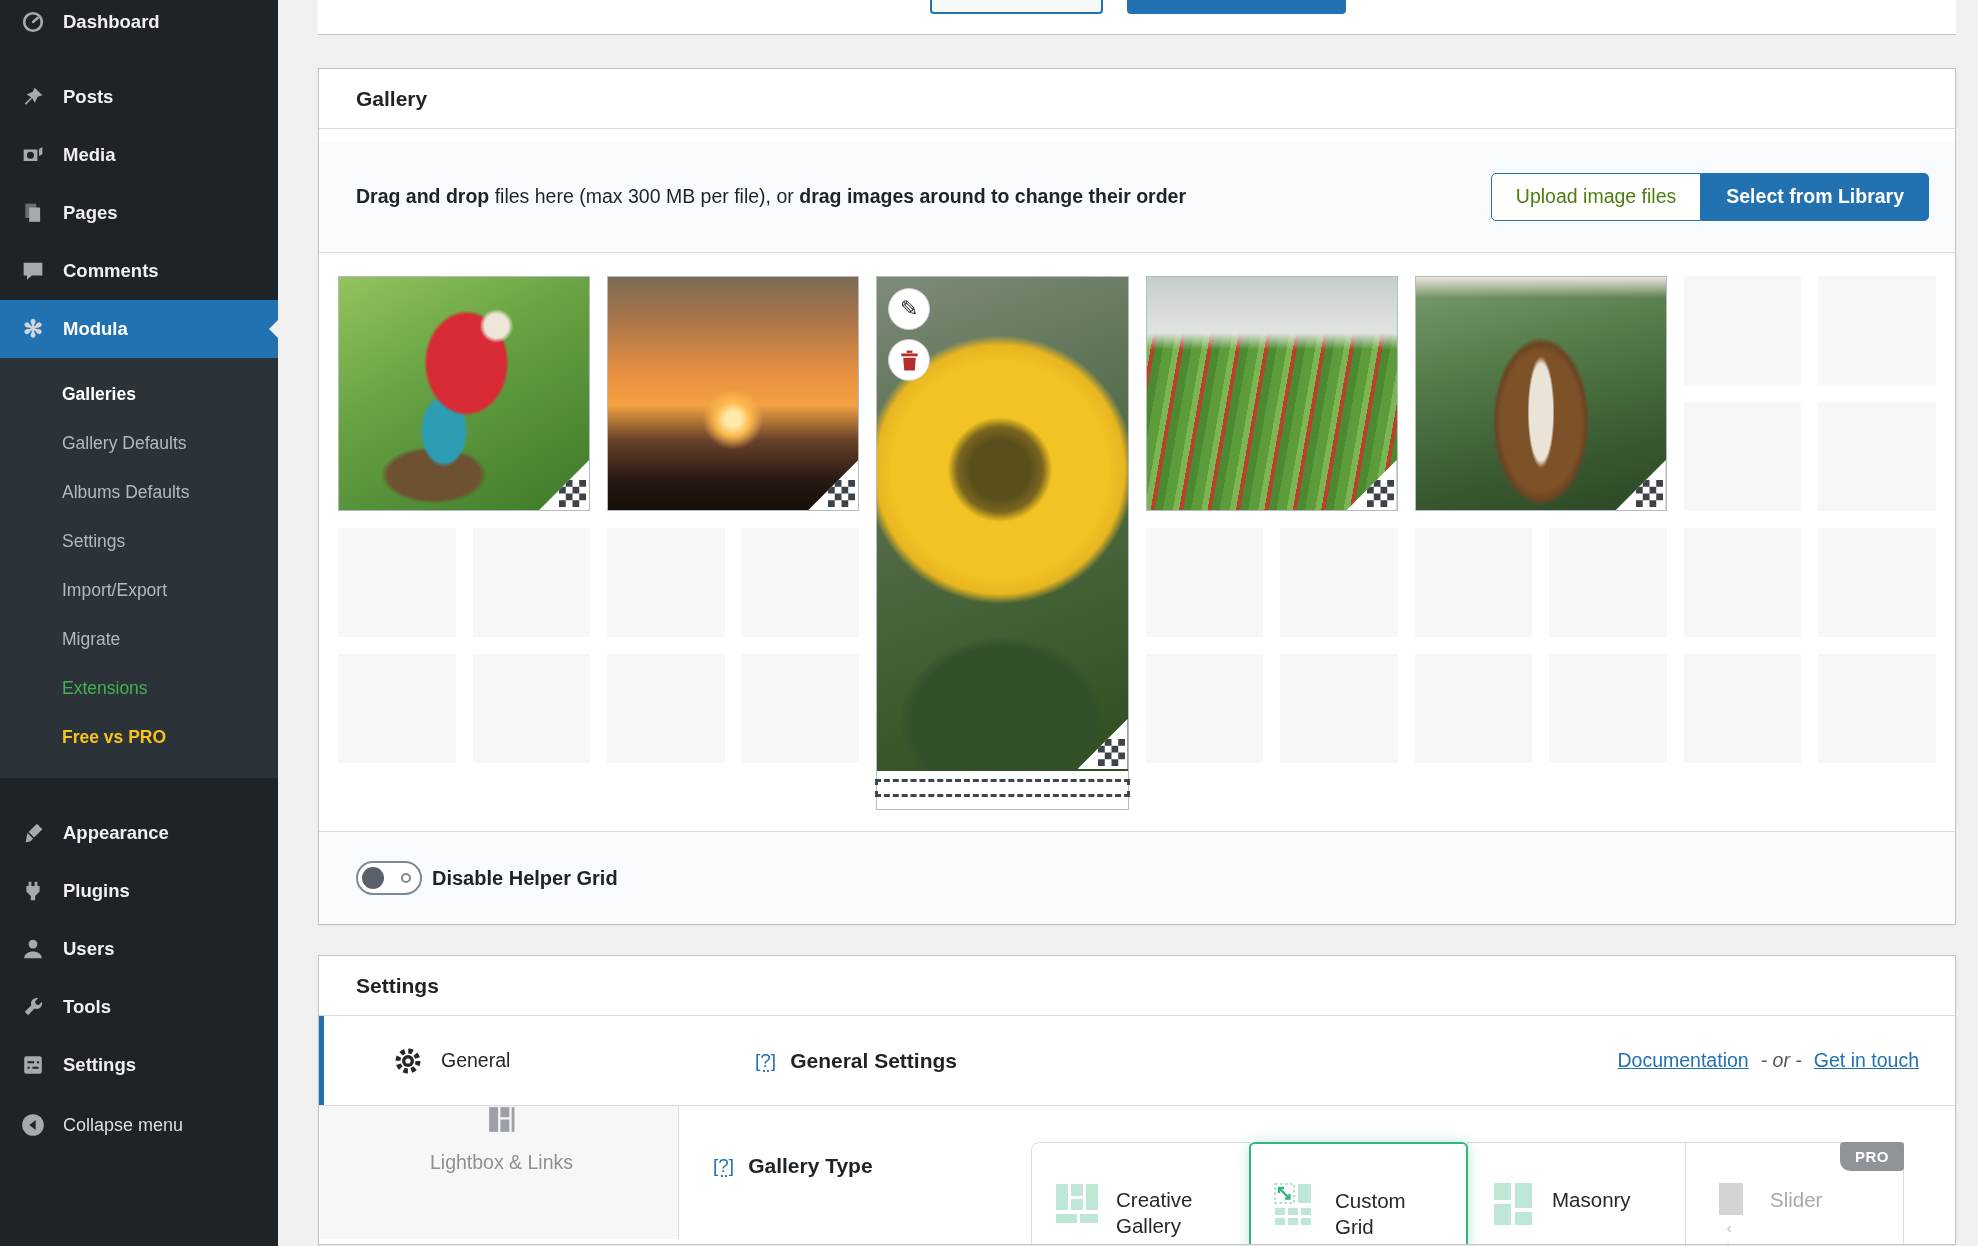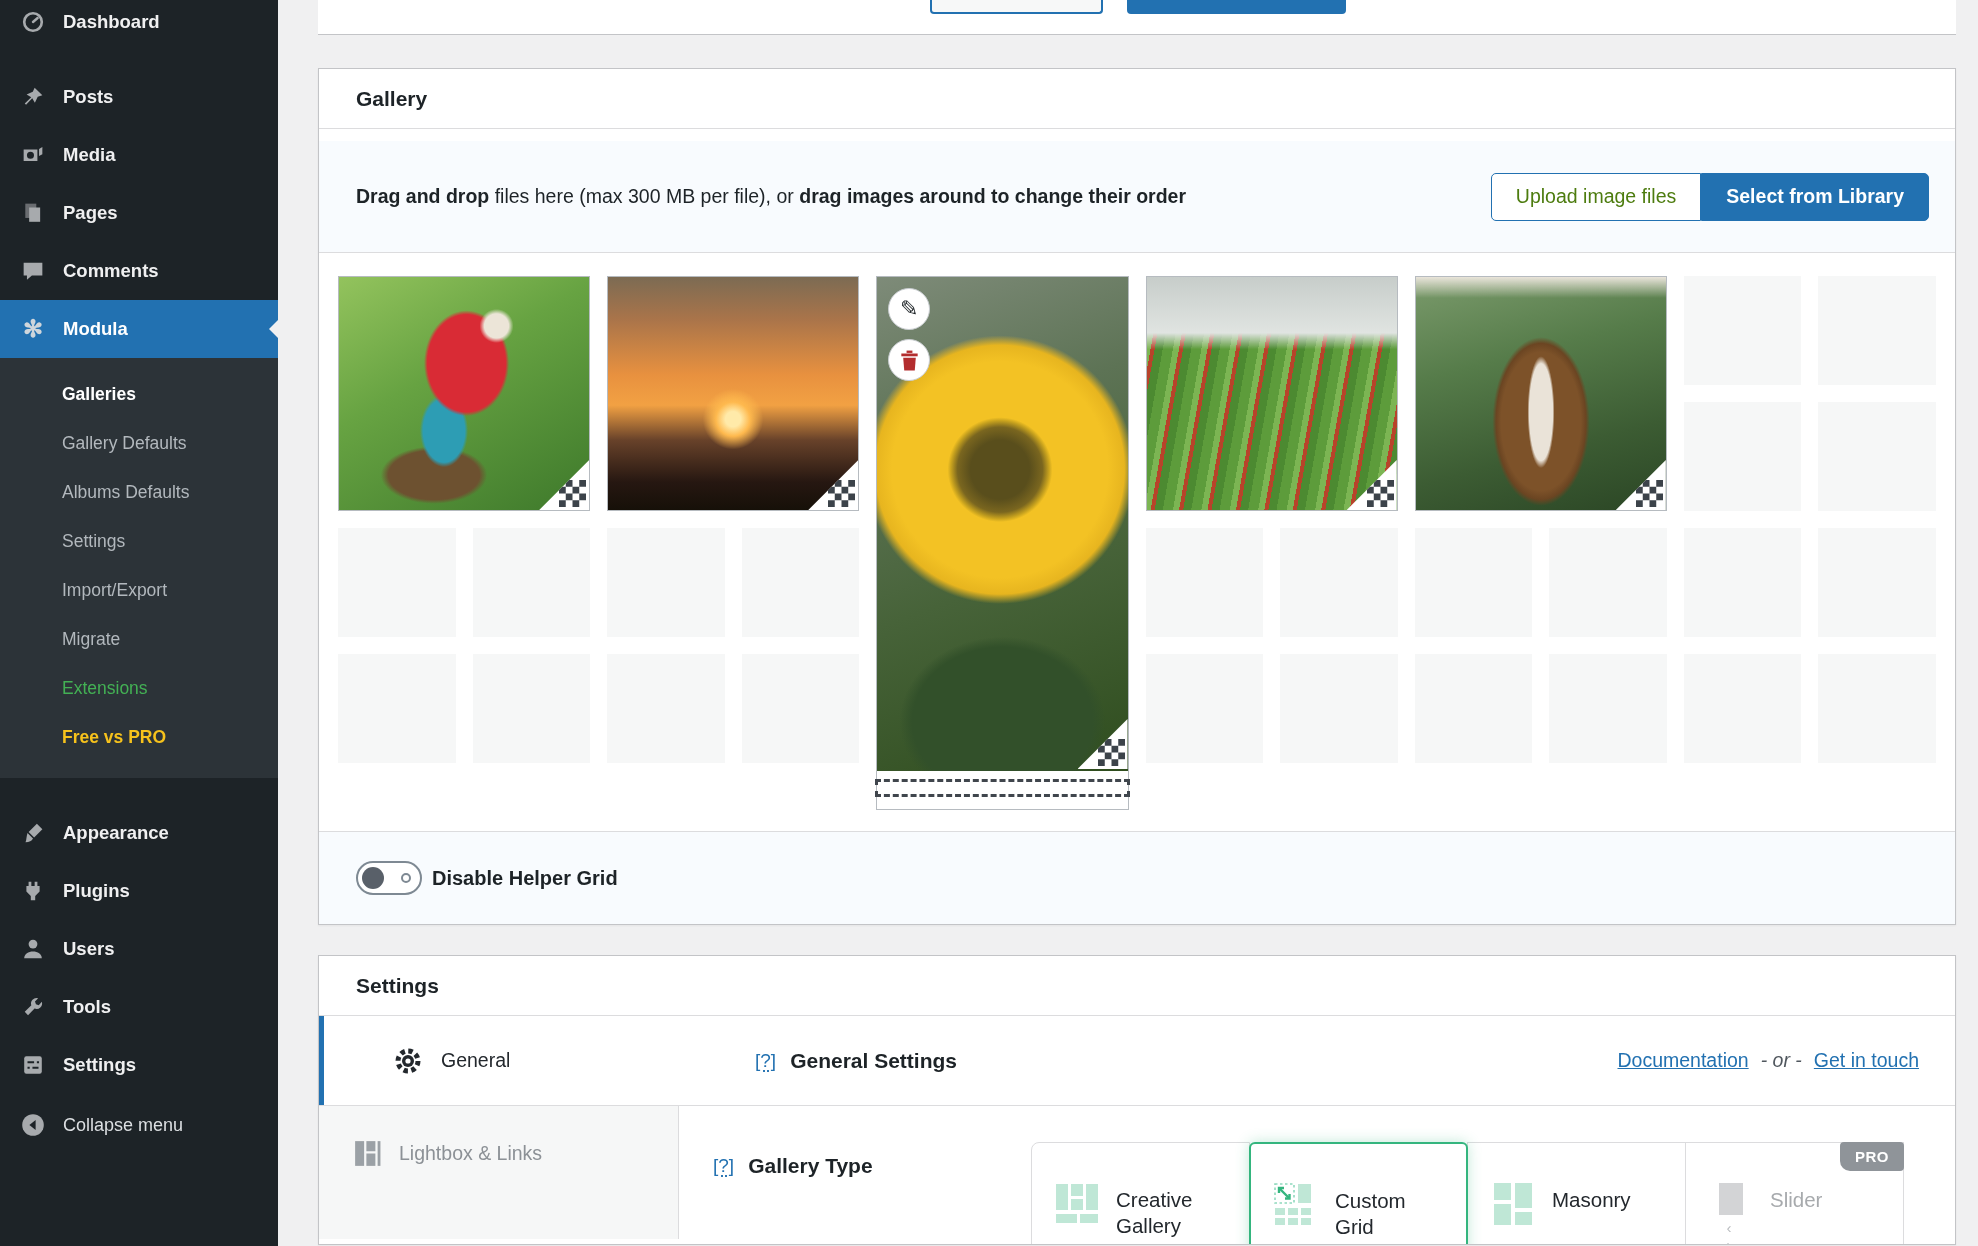--- a/index.html
+++ b/index.html
@@ -110,21 +110,21 @@
   .gen-mid{display:flex;align-items:center;gap:14px;padding-left:36px;}
   .gen-mid .hd{font-size:21px;font-weight:700;color:#1d2327;}
   .help{color:#2271b1;font-size:19px;text-decoration:underline dotted;text-underline-offset:4px;cursor:pointer;}
   .gen-links{margin-left:auto;padding-right:36px;display:flex;align-items:center;gap:12px;font-size:19.5px;}
   .gen-links a{color:#2271b1;text-decoration:underline;cursor:pointer;}
   .gen-links .or{color:#50575e;font-style:italic;}
 
   .settings-body{display:flex;height:133px;}
   .tab-col{width:360px;flex:none;background:#f6f7f7;border-right:1px solid #dcdcde;box-sizing:border-box;}
   .tab-item{display:flex;align-items:center;gap:18px;height:95px;padding:0 28px 0 34px;color:#8c9196;
-    font-size:19.5px;cursor:pointer;}
+    font-size:19.5px;cursor:pointer;flex-direction:column;}
   .tab-item .ti{width:28px;display:flex;justify-content:center;flex:none;}
   .main-col{position:relative;flex:1;}
   .gt-head{position:absolute;left:34px;top:48px;display:flex;align-items:center;gap:14px;}
   .gt-head .hd{font-size:21px;font-weight:700;color:#1d2327;}
   .type-cards{position:absolute;left:352px;top:36px;display:flex;}
   .type-card{position:relative;width:219px;height:170px;border:1px solid #dcdcde;background:#fff;box-sizing:border-box;
     display:flex;align-items:flex-start;gap:16px;padding:38px 0 0 22px;margin-left:-1px;cursor:pointer;}
   .type-card:first-child{border-radius:8px 0 0 8px;margin-left:0;}
   .type-card.selected{border:2px solid #34b57e;border-radius:6px;z-index:2;
     box-shadow:0 0 14px rgba(52,181,126,.30);}

